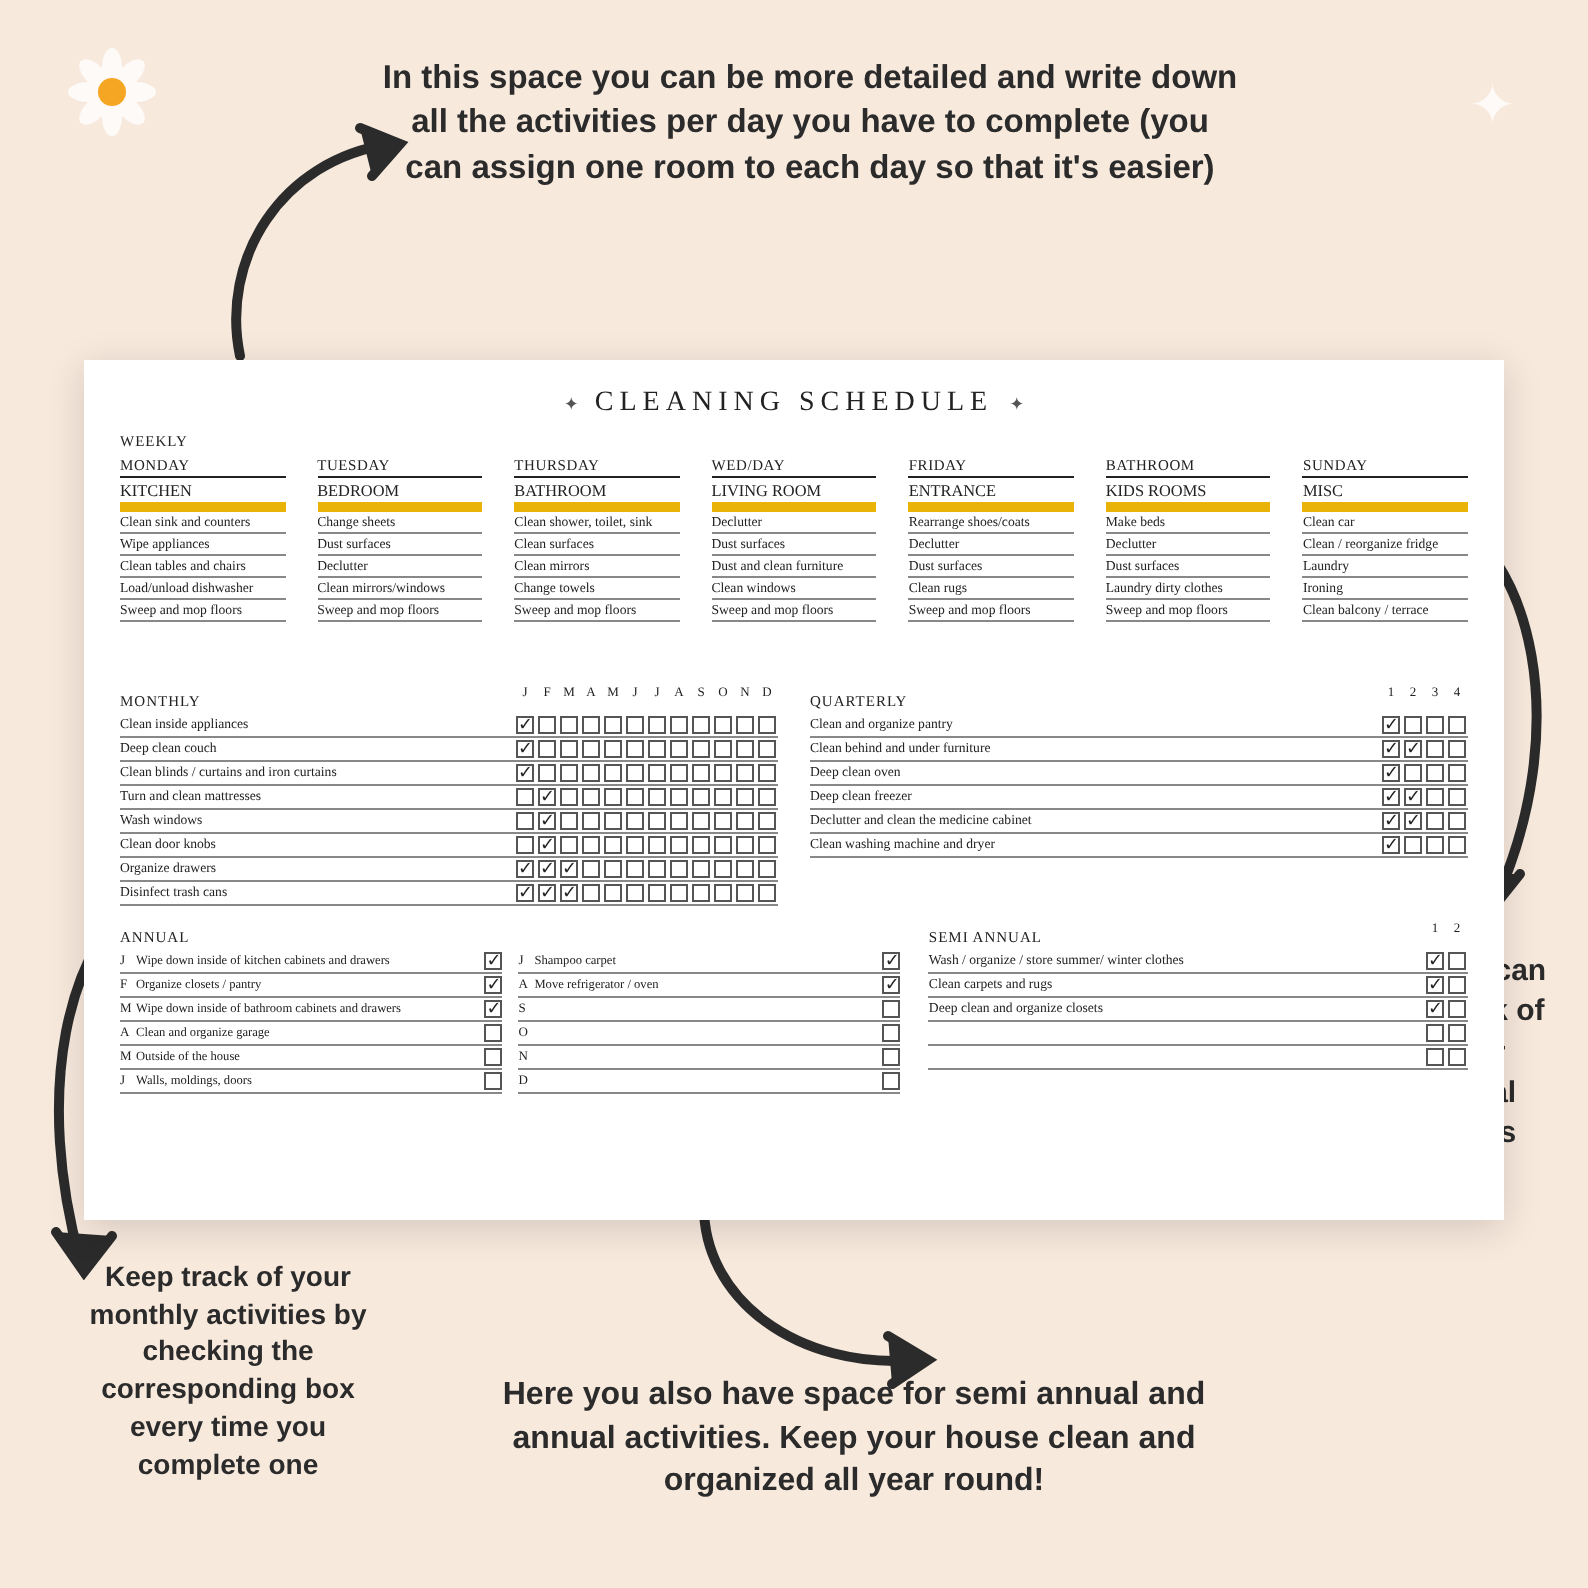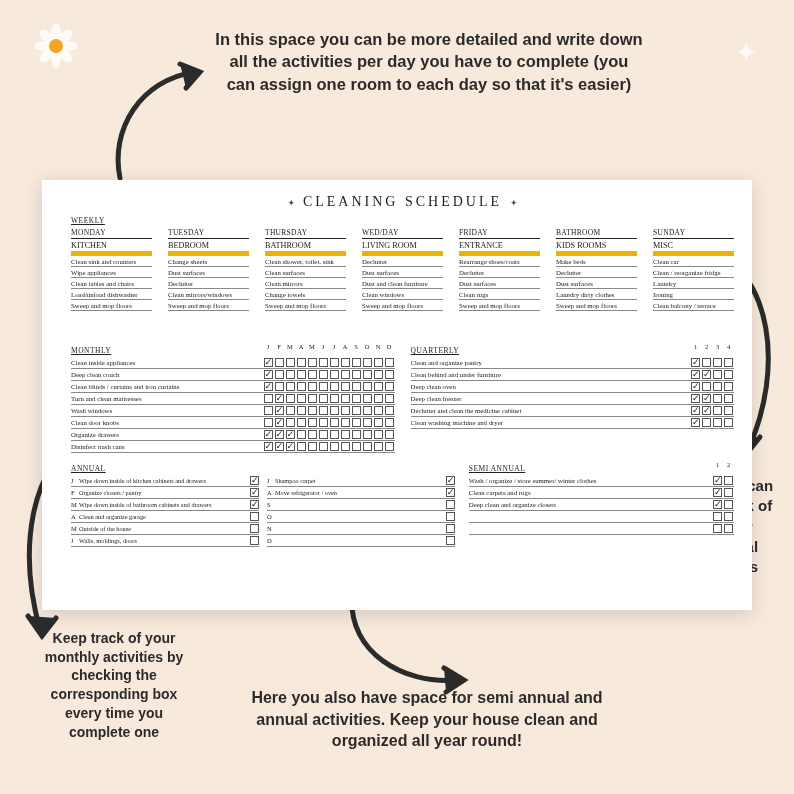--- a/index.html
+++ b/index.html
@@ -12,21 +12,21 @@
     overflow: hidden;
   }
   .annotation {
     position: absolute;
     font-family: -apple-system, Helvetica, Arial, sans-serif;
     font-weight: 700;
     color: #2b2b2b;
     text-align: center;
     line-height: 1.35;
   }
-  .ann-top { top: 28px; left: 190px; width: 430px; font-size: 16.5px; margin-left: 24px; }
+  .ann-top { top: 28px; left: 190px; width: 430px; font-size: 16.5px; }
   .ann-right { top: 476px; right: 18px; width: 100px; font-size: 15px; }
   .ann-bl { bottom: 52px; left: 34px; width: 160px; font-size: 14px; }
   .ann-bottom { bottom: 42px; left: 232px; width: 390px; font-size: 16px; }
 
   .daisy {
     position: absolute; top: 20px; left: 30px; width: 52px; height: 52px;
   }
   .daisy .center { position:absolute; top:19px; left:19px; width:14px; height:14px; background:#f5a623; border-radius:50%; }
   .daisy .petal { position:absolute; top:4px; left:21px; width:10px; height:20px; background:#fdfaf7; border-radius:50% 50% 50% 50%; transform-origin: 5px 22px; }
   .sparkle { position:absolute; color:#fdfaf7; font-size:28px; }
@@ -36,33 +36,33 @@
 
   
   .page {
     position: absolute;
     top: 180px;
     left: 42px;
     width: 710px;
     height: 430px;
     background: #fff;
     box-shadow: 0 4px 18px rgba(0,0,0,.15);
-    padding: 14px 18px 12px 29px;
+    padding: 14px 18px 12px 18px;
     font-size: 7.2px;
     color: #222;
   }
   .page-title {
     text-align: center;
     letter-spacing: 3px;
     font-size: 14px;
     margin-bottom: 6px;
     font-family: Georgia, serif;
   }
   .page-title::before, .page-title::after { content:"✦"; font-size:9px; margin:0 8px; color:#555; letter-spacing:0; }
-  .sec-label { font-size:7.5px; letter-spacing:.5px; margin: 3px 0 2px 0; text-decoration: underline; }
+  .sec-label { font-size:7.5px; letter-spacing:.5px; margin: 3px 0 2px 0; }
 
   
   .weekly { display:flex; gap:16px; }
   .wcol { flex:1; min-width:0; }
   .wcol-head { border-bottom:1px solid #222; padding:1px 0; font-size:7.5px; letter-spacing:.3px; text-align:left; }
   .wcol-room { border-bottom:5px solid #eab308; padding:2px 0 1px 0; font-size:8.2px; }
   .wrow { border-bottom:.5px solid #888; padding:1.5px 0; font-size:6.8px; white-space:nowrap; overflow:hidden; text-overflow:ellipsis; height:11px; line-height:8px;}
 
   .lower { display:flex; gap:16px; margin-top:8px; }
   .lcol { flex:1;margin-top:24px; }

